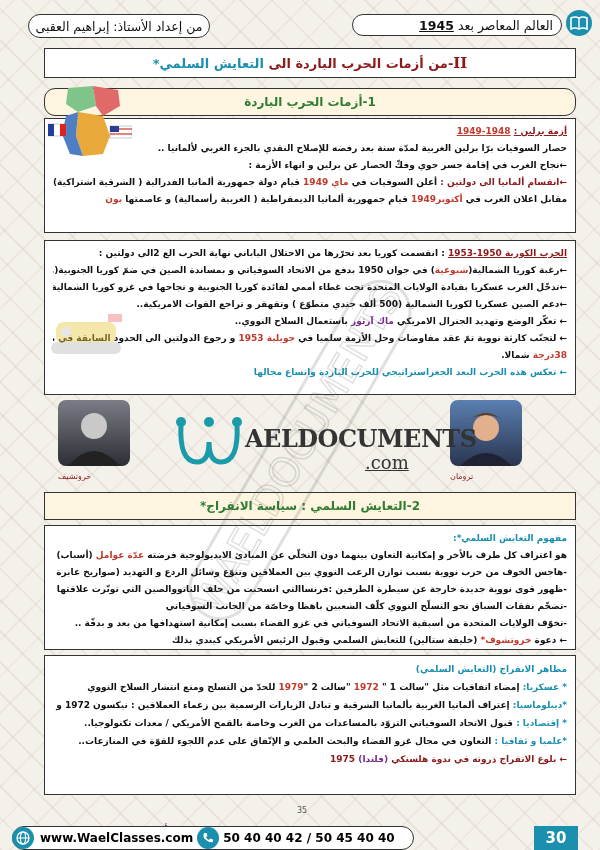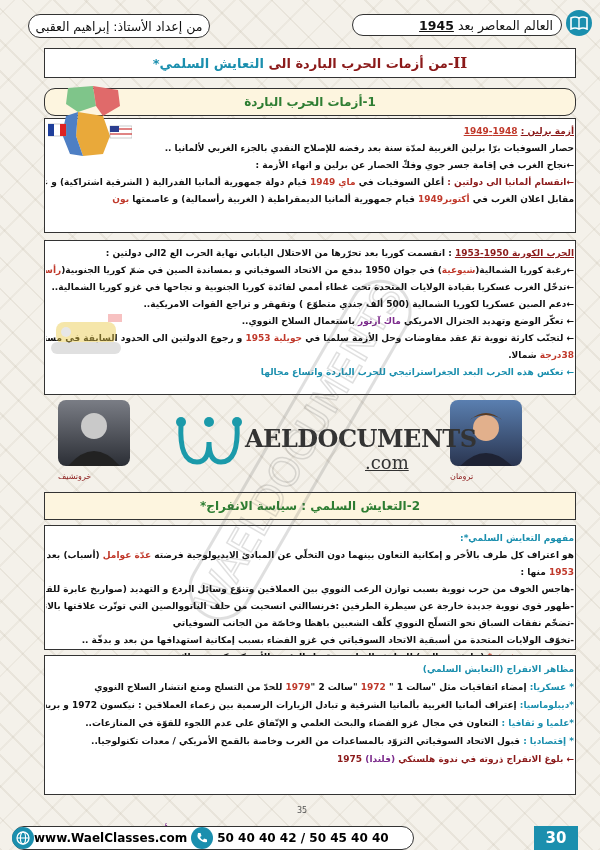--- a/index.html
+++ b/index.html
@@ -15,21 +15,21 @@
   .hdr-right b{font-weight:bold;margin-right:4px;text-decoration:underline;}
   .hdr-left{left:28px;width:180px;justify-content:center;}
   .book-icon{position:absolute;right:8px;top:10px;width:26px;height:26px;border-radius:50%;background:#1b8fae;display:flex;align-items:center;justify-content:center;}
   .book-icon svg{width:18px;height:14px;}
   .box{position:absolute;left:44px;width:532px;border:1.5px solid #333;background:#fff;box-sizing:border-box;}
   .title-box{top:48px;height:30px;display:flex;align-items:center;justify-content:center;font-size:13px;font-weight:bold;}
   .title-box .roman{color:#8b1a1a;font-family:"DejaVu Serif",serif;font-size:15px;}
   .title-box .red{color:#8b1a1a;}
   .title-box .teal{color:#1b8fae;}
   .section-box{height:28px;background:#fdf5df;display:flex;align-items:center;justify-content:center;font-size:12px;color:#2e7d32;font-weight:bold;}
-  .content{padding:4px 1px;font-size:9px;line-height:17px;color:#111;font-weight:bold;}
+  .content{padding:4px 8px;font-size:9px;line-height:17px;color:#111;font-weight:bold;}
   .content .line{white-space:nowrap;overflow:hidden;}
   .r{color:#c0392b;}
   .dr{color:#8b1a1a;}
   .teal{color:#1b8fae;}
   .pur{color:#7b2a8b;}
   .u{text-decoration:underline;}
   .map{position:absolute;left:48px;top:86px;width:84px;height:90px;}
   .tank{position:absolute;left:46px;top:312px;width:80px;height:50px;opacity:.45;}
   .portrait{position:absolute;top:400px;width:72px;height:66px;border-radius:8px;overflow:hidden;}
   .cap{position:absolute;top:472px;font-size:8px;color:#8b1a1a;text-align:left;width:72px;}
@@ -148,36 +148,35 @@
   </div>
 
   <div class="box section-box" style="top:492px;">
     <span>2-التعايش السلمي : سياسة الانفراج*</span>
   </div>
 
   <div class="box" style="top:525px;height:125px;">
     <div class="content">
       <div class="line teal">مفهوم التعايش السلمي*:</div>
       <div class="line"><span>هو اعتراف كل طرف بالأخر و إمكانية التعاون بينهما دون التخلّي عن المبادئ الايديولوجية  فرضته</span> <span class="r">عدّة عوامل</span> <span>(أسباب) بعد وفاة</span> </div>
-      <div class="line"><span class="r">1953</span> <span>منها :</span></div>
       <div class="line">-هاجس الخوف من حرب نووية بسبب توازن الرعب النووي بين العملاقين وتنوّع وسائل الردع و التهديد (صواريخ عابرة للقارات /غوّاصات..)</div>
       <div class="line">-ظهور قوى نووية جديدة خارجة عن سيطرة الطرفين :فرنساالتي انسحبت من حلف الناتووالصين التي توتّرت علاقتها بالاتحاد السوفياتي</div>
       <div class="line">-تضخّم نفقات السباق نحو التسلّح النووي كلّف الشعبين باهظا وخاصّة من الجانب السوفياتي</div>
       <div class="line">-تخوّف الولايات المتحدة من أسبقية الاتحاد السوفياتي في غزو الفضاء بسبب إمكانية استهدافها من بعد و بدقّة ..</div>
       <div class="line"><span>← دعوة</span> <span class="r">خروتشوف*</span> <span>(خليفة ستالين) للتعايش السلمي وقبول الرئيس الأمريكي كيندي بذلك</span></div>
     </div>
   </div>
 
   <div class="box" style="top:655px;height:140px;">
     <div class="content" style="line-height:18px;">
       <div class="line teal">مظاهر الانفراج (التعايش السلمي)</div>
       <div class="line"><span class="teal">* عسكريا:</span> <span>إمضاء اتفاقيات مثل "سالت 1 "</span> <span class="r">1972</span> <span>"سالت 2 "</span><span class="r">1979</span> <span>للحدّ من التسلح ومنع انتشار السلاح النووي</span></div>
       <div class="line"><span class="teal">*ديبلوماسيا:</span> <span>إعتراف ألمانيا الغربية بألمانيا الشرقية و تبادل الزيارات الرسمية بين زعماء العملاقين : نيكسون 1972  و بريجنيف 1973</span></div>
+      <div class="line"><span class="teal">* إقتصاديا :</span> <span>قبول الاتحاد السوفياتي التزوّد بالمساعدات من الغرب وخاصة بالقمح الأمريكي / معدات تكنولوجيا..</span></div>
       <div class="line"><span class="teal">*علميا و ثقافيا :</span> <span>التعاون في مجال غزو الفضاء والبحث العلمي و الإتّفاق على عدم اللجوء للقوّة في المنازعات..</span></div>
-      <div class="line"><span class="teal">* إقتصاديا :</span> <span>قبول الاتحاد السوفياتي التزوّد بالمساعدات من الغرب وخاصة بالقمح الأمريكي / معدات تكنولوجيا..</span></div>
       <div class="line dr"><span>← بلوغ الانفراج ذروته في ندوة هلسنكي</span> <span class="pur">(فلندا)</span> <span>1975</span></div>
     </div>
   </div>
 
   <svg class="watermark" viewBox="0 0 300 420">
     <g transform="rotate(-60 150 210)" fill="none" stroke="#555" stroke-width="3">
       <rect x="-40" y="180" width="380" height="60" rx="30"></rect>
       <text x="150" y="222" text-anchor="middle" font-size="40" font-family="DejaVu Sans, sans-serif" fill="none" stroke="#555" stroke-width="1.5">WAELDOCUMENTS</text>
     </g>
   </svg>
@@ -186,21 +185,21 @@
   <div class="page-num-small">35</div>
 
   <div class="footer-bar">
     <div class="globe">
       <svg width="14" height="14" viewBox="0 0 14 14">
           <circle cx="7" cy="7" r="6" fill="none" stroke="#fff" stroke-width="1.3"></circle>
           <ellipse cx="7" cy="7" rx="2.6" ry="6" fill="none" stroke="#fff" stroke-width="1.1"></ellipse>
           <line x1="1" y1="7" x2="13" y2="7" stroke="#fff" stroke-width="1.1"></line>
         </svg>
     </div>
-    <span style="">www.WaelClasses.com</span>
+    <span style="margin-left:6px;">www.WaelClasses.com</span>
     <div class="phone">
       <svg width="12" height="12" viewBox="0 0 12 12">
           <path d="M2 1 L4.5 1 L5.5 4 L4 5 Q5 7.5 7 8 L8 6.5 L11 7.5 L11 10 Q6 11 2 6 Q1 3.5 2 1 Z" fill="#fff"></path>
         </svg>
     </div>
     <span>50 40 40 42 / 50 45 40 40</span>
   </div>
   <div class="pagebox">30</div>
 
 </div>

